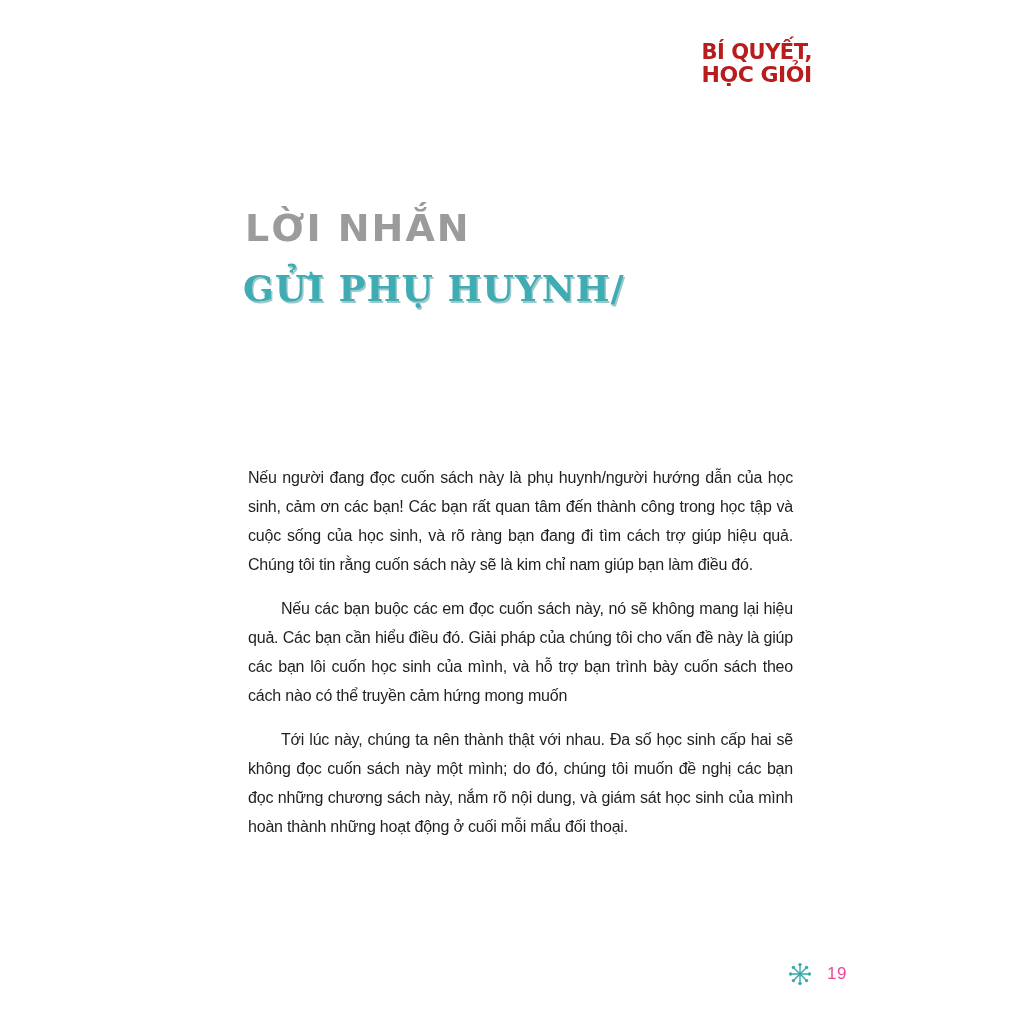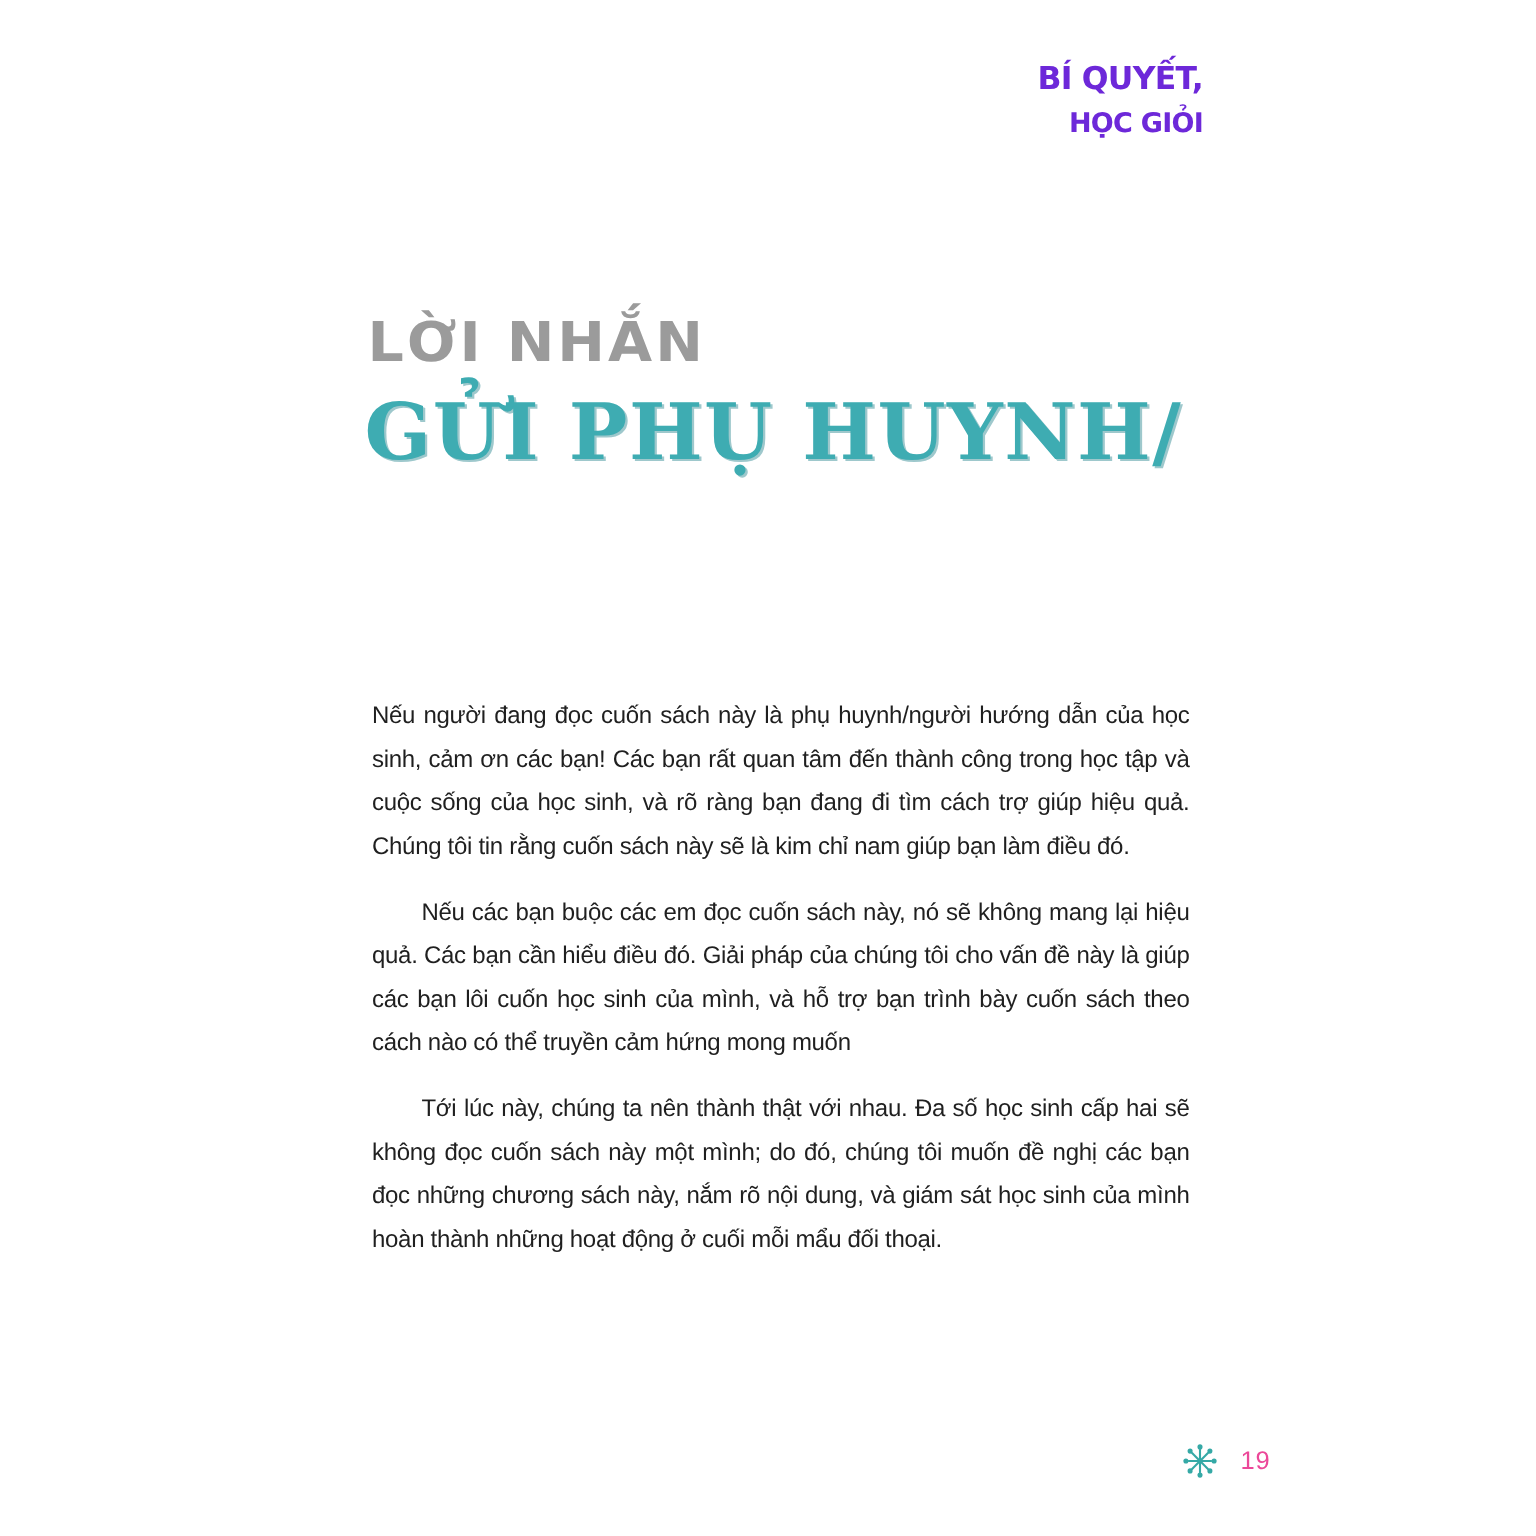--- a/index.html
+++ b/index.html
@@ -13,30 +13,30 @@
     height: 1024px;
     background: #ffffff;
     overflow: hidden;
     font-family: "Liberation Sans", sans-serif;
   }
 
   
   .brand {
     position: absolute;
     top: 42px;
-    right: 222px;
-    text-align: right;
-    color: #6d28d9;
+    right: 212px;
+    text-align: left;
+    color: #b91c1c;
     font-family: "DejaVu Sans", sans-serif;
     font-weight: 800;
     line-height: 1.0;
     letter-spacing: -0.5px;
   }
   .brand-l1 { font-size: 21px; }
-  .brand-l2 { font-size: 18px; margin-top: 11px; }
+  .brand-l2 { font-size: 22px; margin-top: 1px; }
 
   
   .kicker {
     position: absolute;
     left: 245px;
     top: 207px;
     font-family: "DejaVu Sans", sans-serif;
     font-weight: 800;
     font-size: 38px;
     letter-spacing: 2px;
@@ -46,21 +46,21 @@
   }
 
   
   .title {
     position: absolute;
     left: 243px;
     top: 258px;
     margin: 0;
     font-family: "DejaVu Serif", serif;
     font-weight: 700;
-    font-size: 52px;
+    font-size: 36px;
     line-height: 61px;
     letter-spacing: 1px;
     color: #3eacb2;
     text-shadow: 1.5px 1.5px 0 rgba(40, 134, 142, 0.45);
   }
   .title .title-line { display: block; white-space: nowrap; }
 
   
   .body-text {
     position: absolute;

